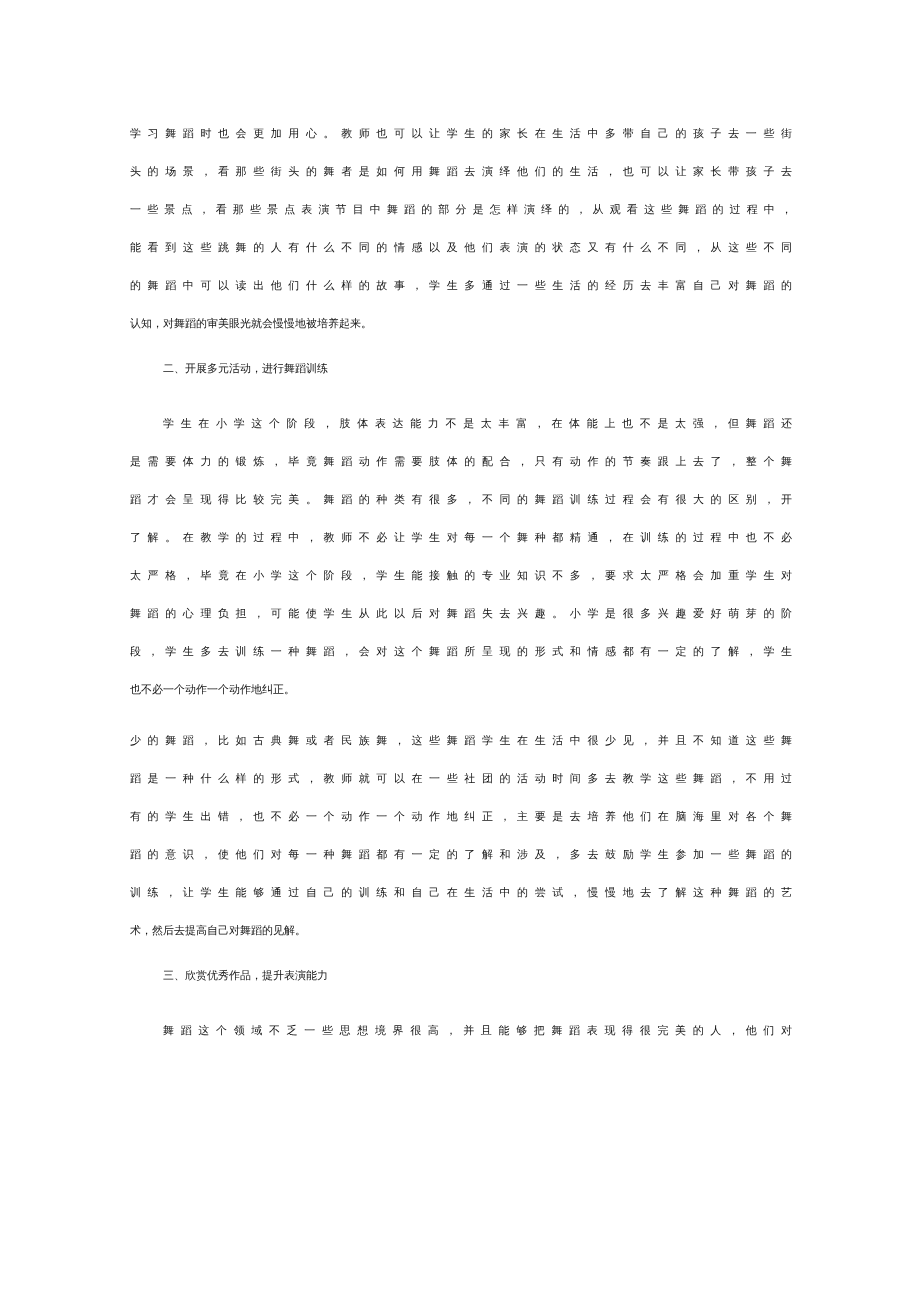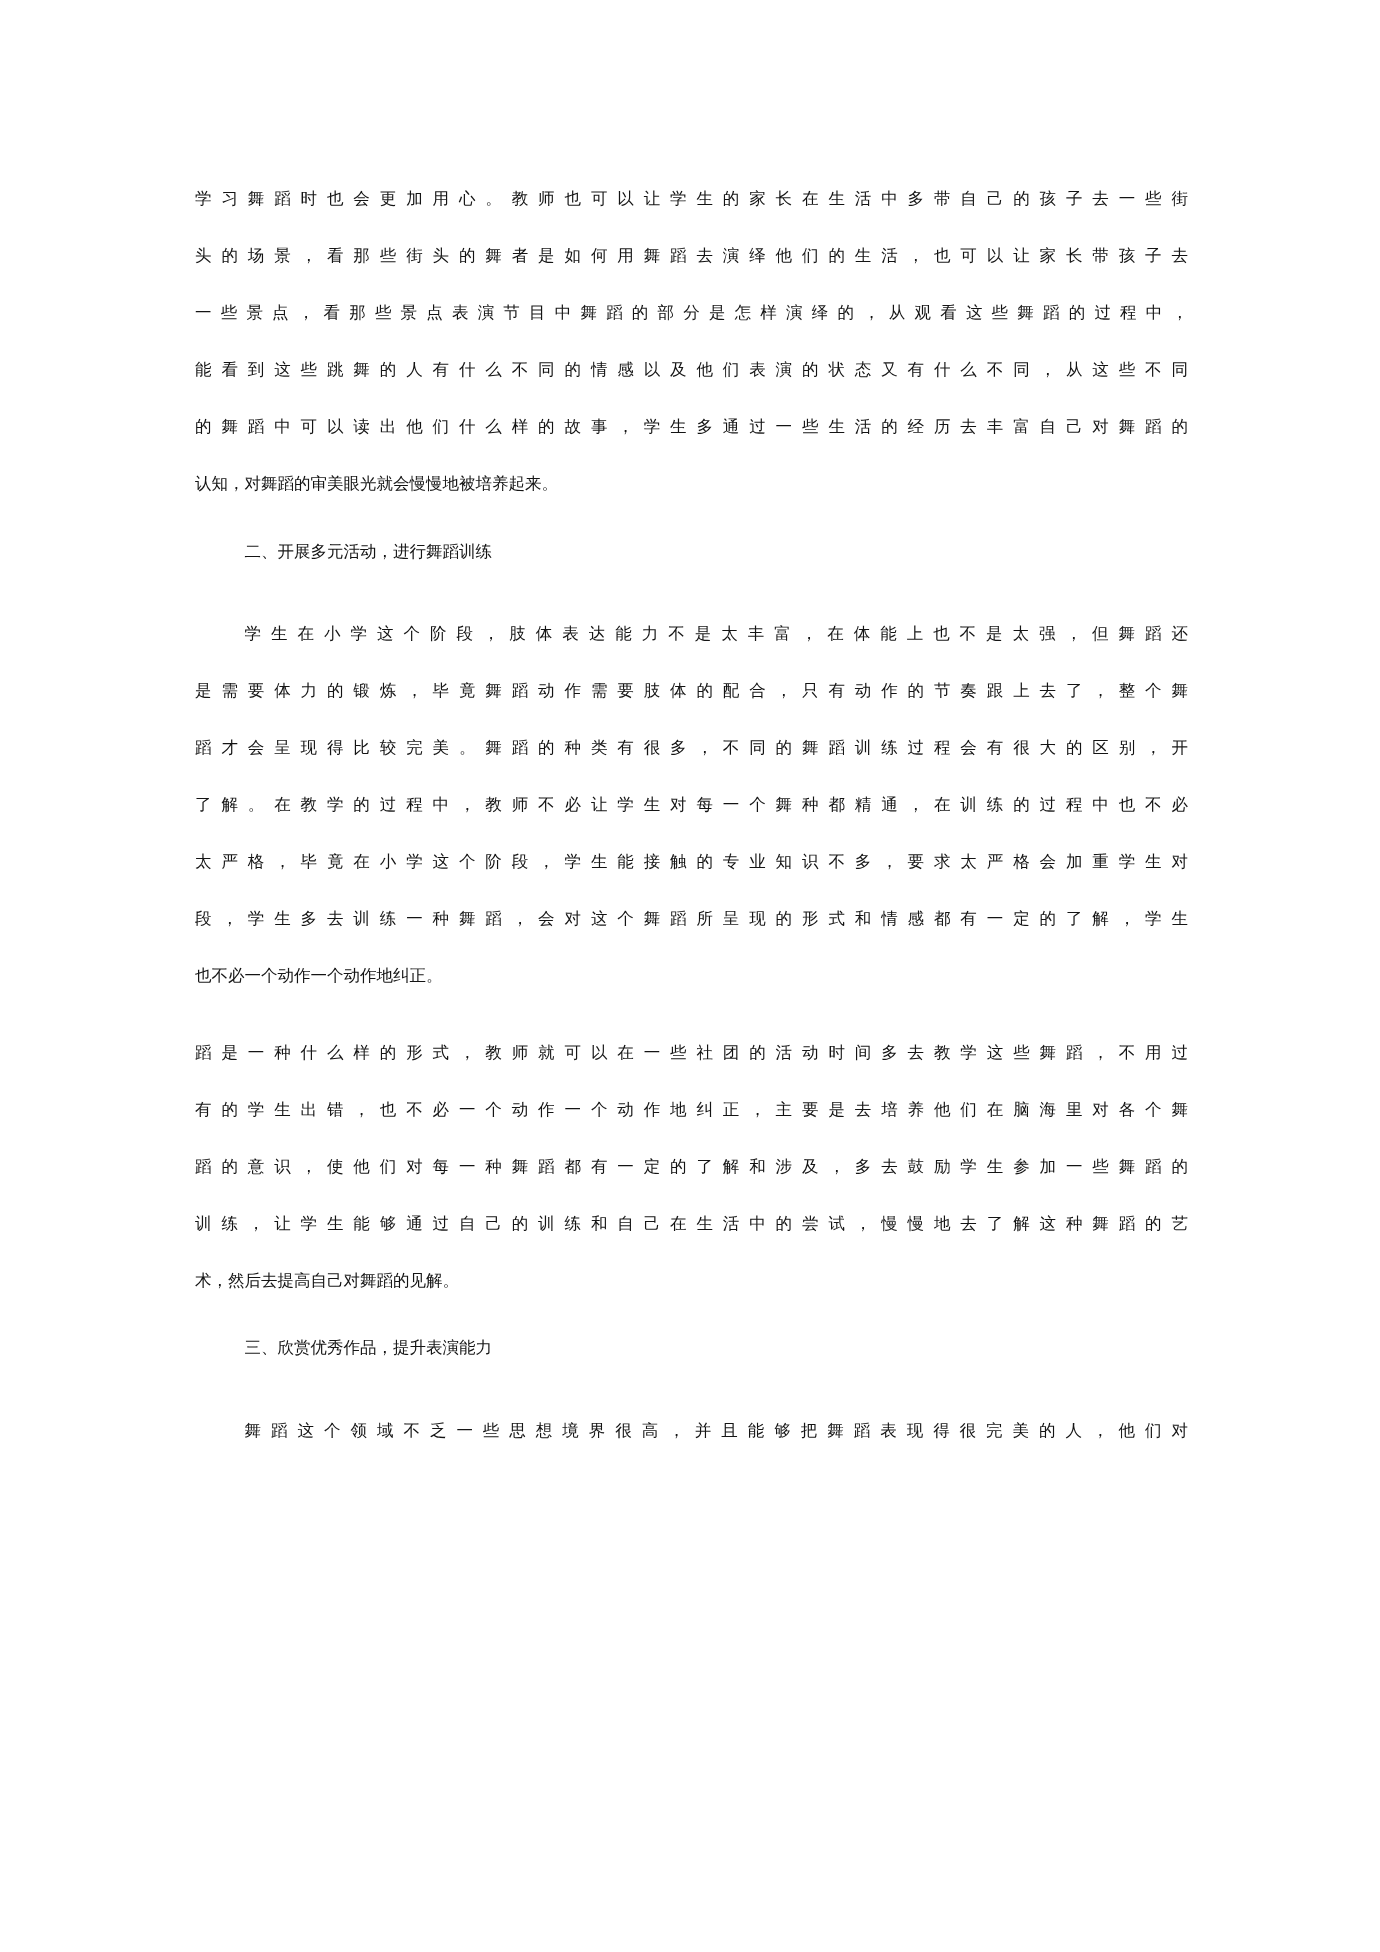--- a/index.html
+++ b/index.html
@@ -72,24 +72,26 @@
       </div>
       <div class="block heading">
         <div class="line">二、开展多元活动，进行舞蹈训练</div>
       </div>
       <div class="block paragraph">
         <div class="line first-indent">学生在小学这个阶段，肢体表达能力不是太丰富，在体能上也不是太强，但舞蹈还</div>
         <div class="line">是需要体力的锻炼，毕竟舞蹈动作需要肢体的配合，只有动作的节奏跟上去了，整个舞</div>
         <div class="line">蹈才会呈现得比较完美。舞蹈的种类有很多，不同的舞蹈训练过程会有很大的区别，开</div>
         <div class="line">了解。在教学的过程中，教师不必让学生对每一个舞种都精通，在训练的过程中也不必</div>
         <div class="line">太严格，毕竟在小学这个阶段，学生能接触的专业知识不多，要求太严格会加重学生对</div>
+        <div class="line">舞蹈的心理负担，可能使学生从此以后对舞蹈失去兴趣。小学是很多兴趣爱好萌芽的阶</div>
         <div class="line">段，学生多去训练一种舞蹈，会对这个舞蹈所呈现的形式和情感都有一定的了解，学生</div>
         <div class="line last">也不必一个动作一个动作地纠正。</div>
       </div>
       <div class="block paragraph">
+        <div class="line">少的舞蹈，比如古典舞或者民族舞，这些舞蹈学生在生活中很少见，并且不知道这些舞</div>
         <div class="line">蹈是一种什么样的形式，教师就可以在一些社团的活动时间多去教学这些舞蹈，不用过</div>
         <div class="line">有的学生出错，也不必一个动作一个动作地纠正，主要是去培养他们在脑海里对各个舞</div>
         <div class="line">蹈的意识，使他们对每一种舞蹈都有一定的了解和涉及，多去鼓励学生参加一些舞蹈的</div>
         <div class="line">训练，让学生能够通过自己的训练和自己在生活中的尝试，慢慢地去了解这种舞蹈的艺</div>
         <div class="line last">术，然后去提高自己对舞蹈的见解。</div>
       </div>
       <div class="block heading">
         <div class="line">三、欣赏优秀作品，提升表演能力</div>
       </div>
       <div class="block paragraph">

